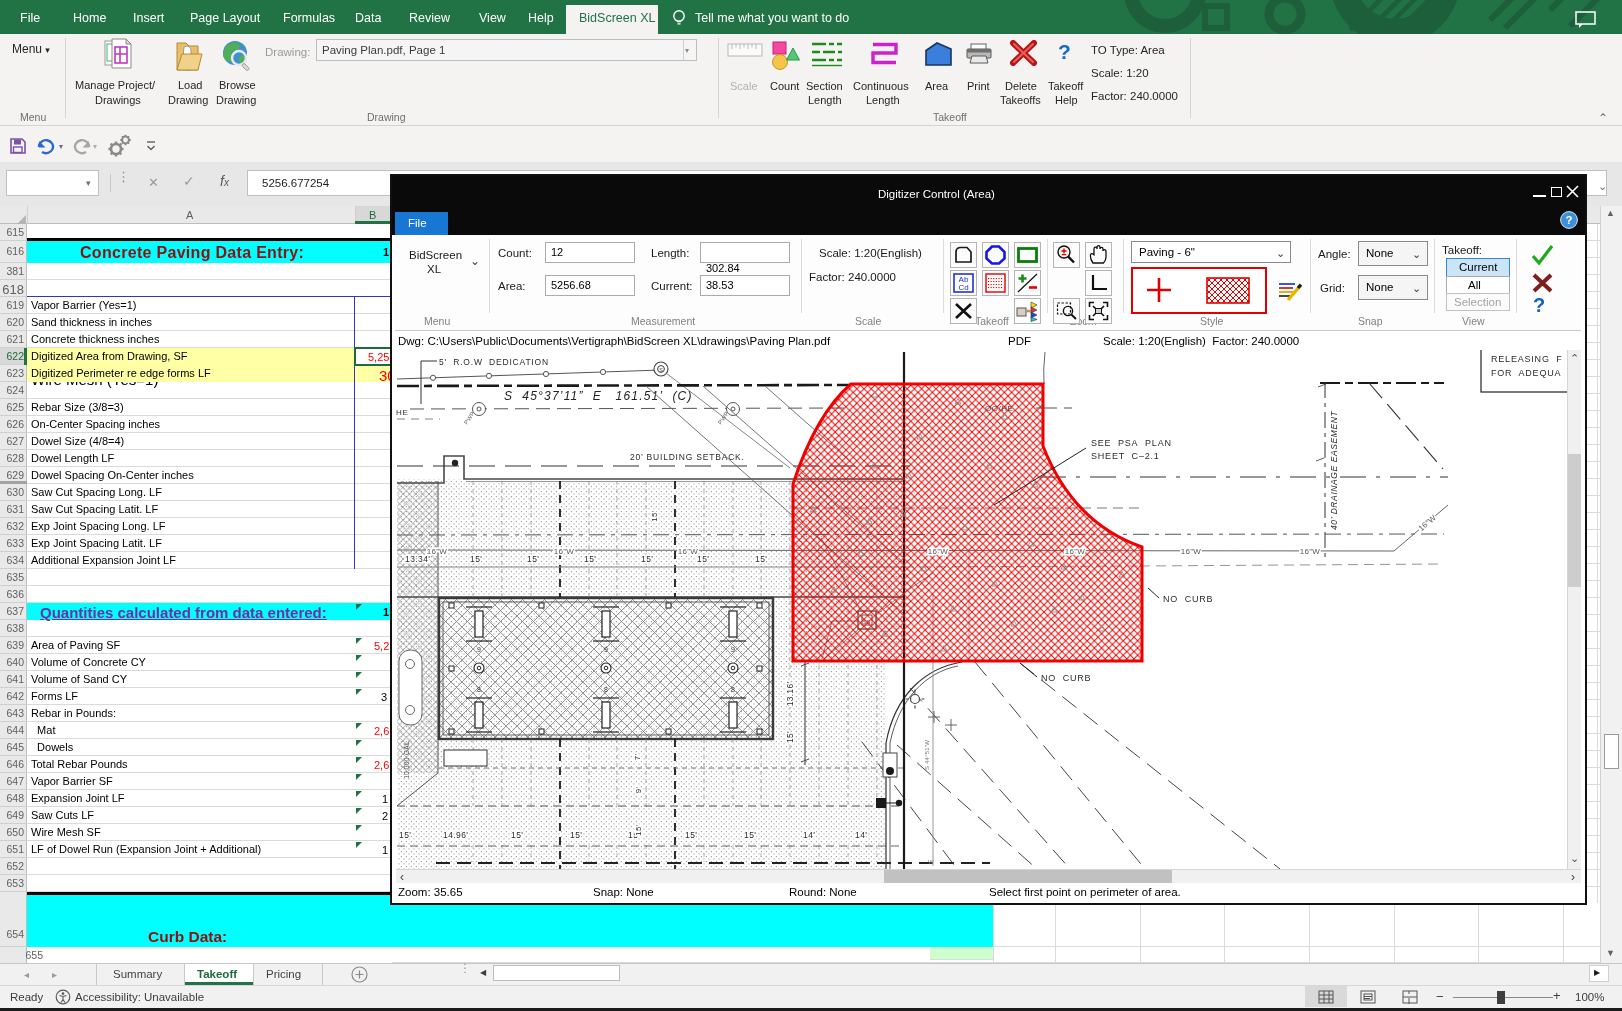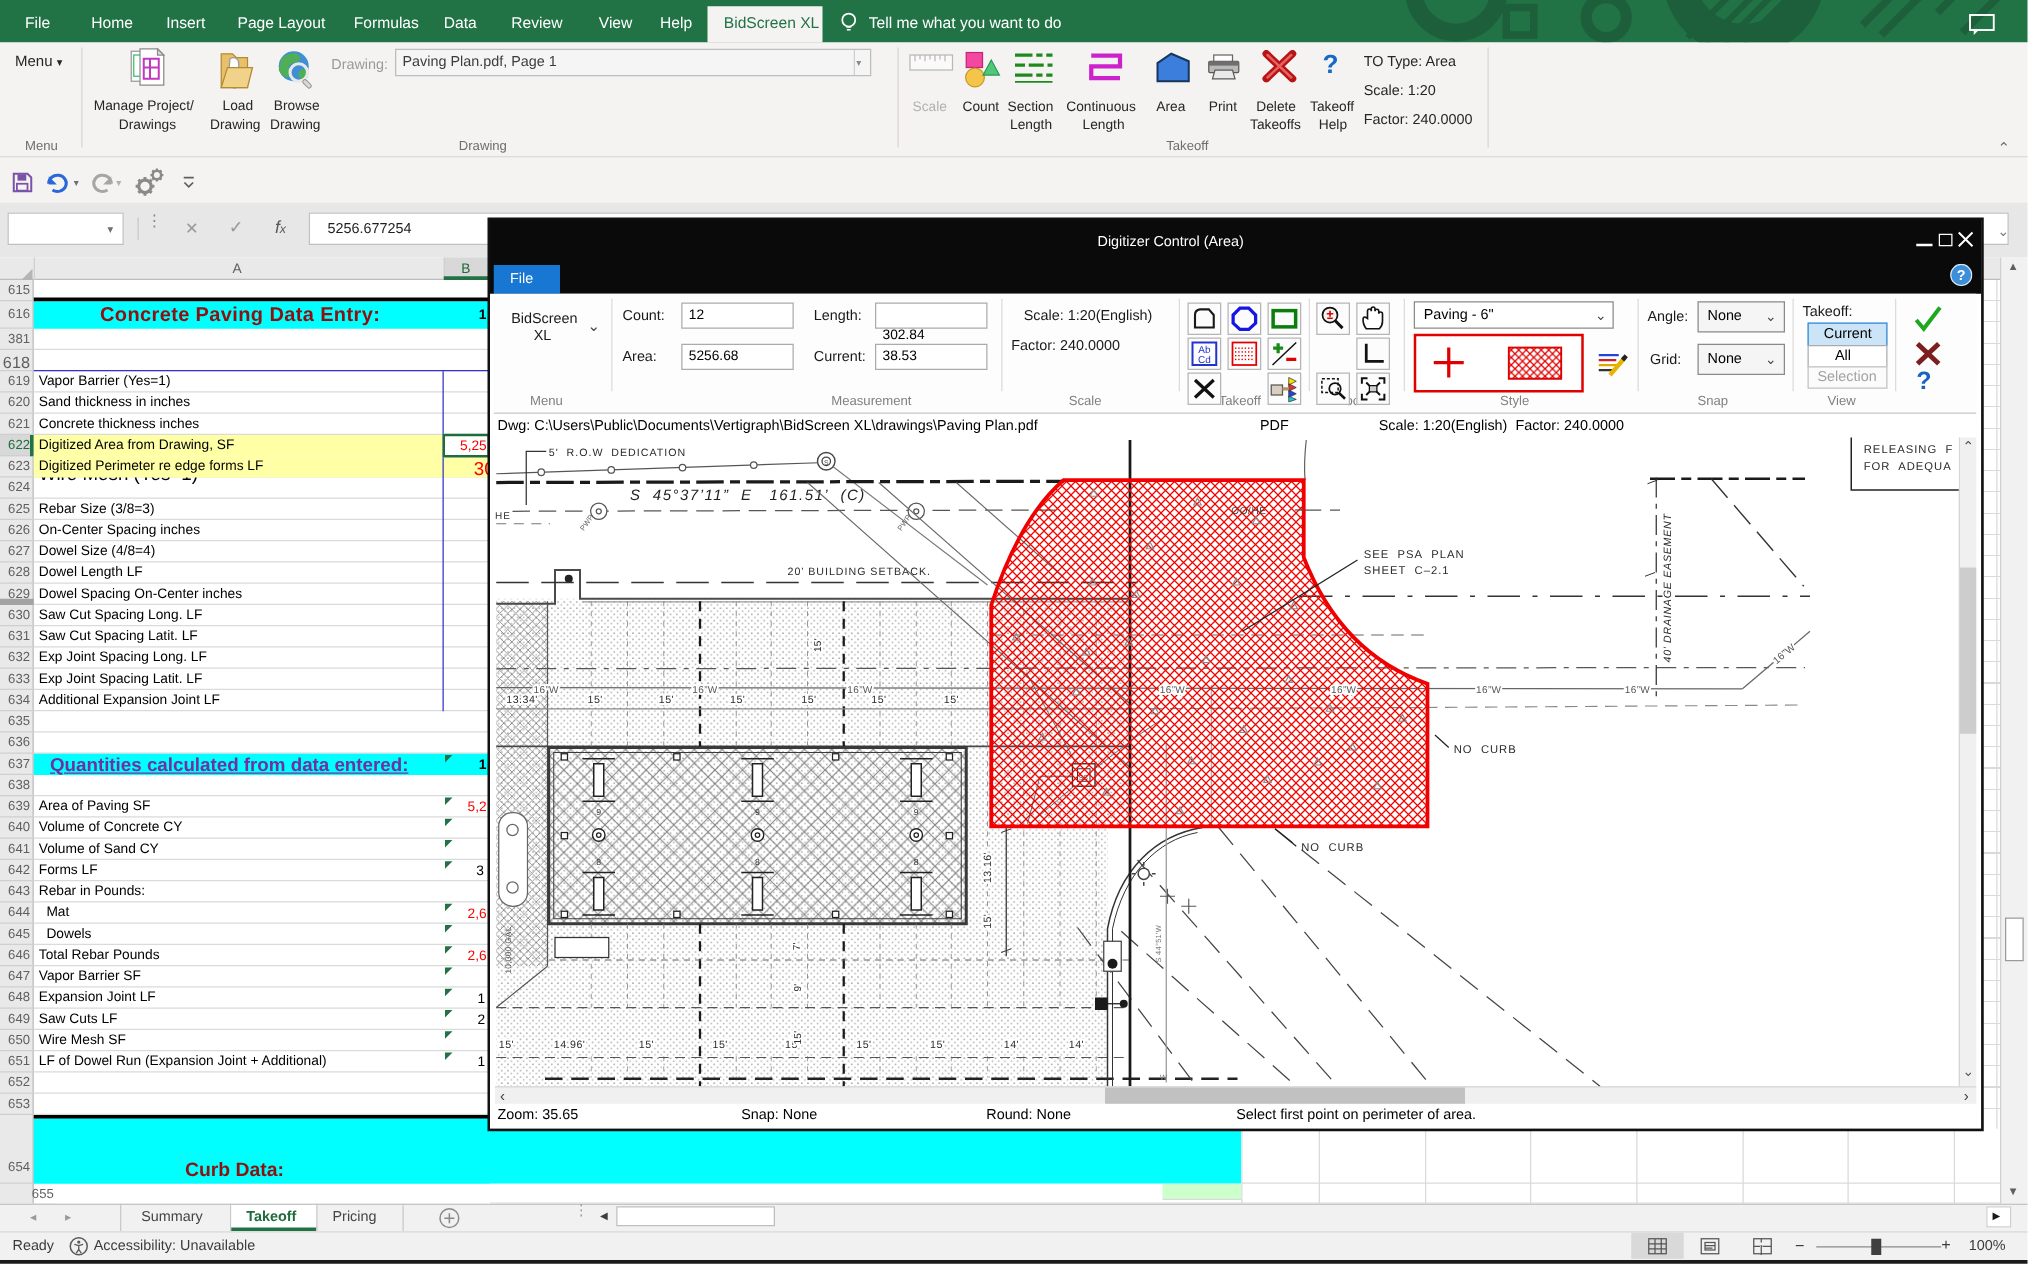--- a/index.html
+++ b/index.html
@@ -212,21 +212,21 @@
 <div style="position:absolute;left:31px;top:401px;font-size:11px;color:#000;font-weight:normal;white-space:nowrap;line-height:1.1;">Rebar Size (3/8=3)</div>
 <div style="position:absolute;left:0;top:416px;width:27px;height:17px;background:transparent;border-bottom:1px solid #cfcfcf;font-size:10.5px;color:#5f5f5f;text-align:right;padding:2px 3px 0 0">626</div>
 <div style="position:absolute;left:27px;top:432px;width:365px;height:1px;background:#dadada"></div>
 <div style="position:absolute;left:31px;top:418px;font-size:11px;color:#000;font-weight:normal;white-space:nowrap;line-height:1.1;">On-Center Spacing inches</div>
 <div style="position:absolute;left:0;top:433px;width:27px;height:17px;background:transparent;border-bottom:1px solid #cfcfcf;font-size:10.5px;color:#5f5f5f;text-align:right;padding:2px 3px 0 0">627</div>
 <div style="position:absolute;left:27px;top:449px;width:365px;height:1px;background:#dadada"></div>
 <div style="position:absolute;left:31px;top:435px;font-size:11px;color:#000;font-weight:normal;white-space:nowrap;line-height:1.1;">Dowel Size (4/8=4)</div>
 <div style="position:absolute;left:0;top:450px;width:27px;height:17px;background:transparent;border-bottom:1px solid #cfcfcf;font-size:10.5px;color:#5f5f5f;text-align:right;padding:2px 3px 0 0">628</div>
 <div style="position:absolute;left:27px;top:466px;width:365px;height:1px;background:#dadada"></div>
 <div style="position:absolute;left:31px;top:452px;font-size:11px;color:#000;font-weight:normal;white-space:nowrap;line-height:1.1;">Dowel Length LF</div>
-<div style="position:absolute;left:0;top:467px;width:27px;height:17px;background:transparent;border-bottom:5px solid #a3a3a3;font-size:10.5px;color:#5f5f5f;text-align:right;padding:2px 3px 0 0">629</div>
+<div style="position:absolute;left:0;top:467px;width:27px;height:17px;background:transparent;border-bottom:3px solid #a3a3a3;font-size:10.5px;color:#5f5f5f;text-align:right;padding:2px 3px 0 0">629</div>
 <div style="position:absolute;left:27px;top:483px;width:365px;height:1px;background:#dadada"></div>
 <div style="position:absolute;left:31px;top:469px;font-size:11px;color:#000;font-weight:normal;white-space:nowrap;line-height:1.1;">Dowel Spacing On-Center inches</div>
 <div style="position:absolute;left:0;top:484px;width:27px;height:17px;background:transparent;border-bottom:1px solid #cfcfcf;font-size:10.5px;color:#5f5f5f;text-align:right;padding:2px 3px 0 0">630</div>
 <div style="position:absolute;left:27px;top:500px;width:365px;height:1px;background:#dadada"></div>
 <div style="position:absolute;left:31px;top:486px;font-size:11px;color:#000;font-weight:normal;white-space:nowrap;line-height:1.1;">Saw Cut Spacing Long. LF</div>
 <div style="position:absolute;left:0;top:501px;width:27px;height:17px;background:transparent;border-bottom:1px solid #cfcfcf;font-size:10.5px;color:#5f5f5f;text-align:right;padding:2px 3px 0 0">631</div>
 <div style="position:absolute;left:27px;top:517px;width:365px;height:1px;background:#dadada"></div>
 <div style="position:absolute;left:31px;top:503px;font-size:11px;color:#000;font-weight:normal;white-space:nowrap;line-height:1.1;">Saw Cut Spacing Latit. LF</div>
 <div style="position:absolute;left:0;top:518px;width:27px;height:17px;background:transparent;border-bottom:1px solid #cfcfcf;font-size:10.5px;color:#5f5f5f;text-align:right;padding:2px 3px 0 0">632</div>
 <div style="position:absolute;left:27px;top:534px;width:365px;height:1px;background:#dadada"></div>
@@ -427,21 +427,21 @@
 <div style="position:absolute;left:395px;top:235px;width:1186px;height:96px;background:#fdfdfd;border-bottom:1px solid #c8c8c8"></div>
 <div style="position:absolute;left:489px;top:239px;width:1px;height:74px;background:#dcdcdc"></div>
 <div style="position:absolute;left:801px;top:239px;width:1px;height:74px;background:#dcdcdc"></div>
 <div style="position:absolute;left:943px;top:239px;width:1px;height:74px;background:#dcdcdc"></div>
 <div style="position:absolute;left:1047px;top:239px;width:1px;height:74px;background:#dcdcdc"></div>
 <div style="position:absolute;left:1123px;top:239px;width:1px;height:74px;background:#dcdcdc"></div>
 <div style="position:absolute;left:1310px;top:239px;width:1px;height:74px;background:#dcdcdc"></div>
 <div style="position:absolute;left:1434px;top:239px;width:1px;height:74px;background:#dcdcdc"></div>
 <div style="position:absolute;left:1516px;top:239px;width:1px;height:74px;background:#dcdcdc"></div>
 <div style="position:absolute;left:424px;top:316px;font-size:10.5px;color:#808080;font-weight:normal;white-space:nowrap;line-height:1.1;">Menu</div>
-<div style="position:absolute;left:645px;top:316px;font-size:10.5px;color:#808080;font-weight:normal;white-space:nowrap;line-height:1.1;padding-left:20px;">Measurement</div>
+<div style="position:absolute;left:611px;top:316px;font-size:10.5px;color:#808080;font-weight:normal;white-space:nowrap;line-height:1.1;padding-left:20px;">Measurement</div>
 <div style="position:absolute;left:855px;top:316px;font-size:10.5px;color:#808080;font-weight:normal;white-space:nowrap;line-height:1.1;">Scale</div>
 <div style="position:absolute;left:975px;top:316px;font-size:10.5px;color:#808080;font-weight:normal;white-space:nowrap;line-height:1.1;">Takeoff</div>
 <div style="position:absolute;left:1070px;top:316px;font-size:10.5px;color:#808080;font-weight:normal;white-space:nowrap;line-height:1.1;">Zoom</div>
 <div style="position:absolute;left:1200px;top:316px;font-size:10.5px;color:#808080;font-weight:normal;white-space:nowrap;line-height:1.1;">Style</div>
 <div style="position:absolute;left:1358px;top:316px;font-size:10.5px;color:#808080;font-weight:normal;white-space:nowrap;line-height:1.1;">Snap</div>
 <div style="position:absolute;left:1462px;top:316px;font-size:10.5px;color:#808080;font-weight:normal;white-space:nowrap;line-height:1.1;">View</div>
 <div style="position:absolute;left:409px;top:249px;font-size:11.5px;color:#1a1a1a;font-weight:normal;white-space:nowrap;line-height:1.1;">BidScreen</div>
 <div style="position:absolute;left:427px;top:263px;font-size:11.5px;color:#1a1a1a;font-weight:normal;white-space:nowrap;line-height:1.1;">XL</div>
 <div style="position:absolute;left:470px;top:255px;font-size:12px;color:#3c3c3c;font-weight:normal;white-space:nowrap;line-height:1.1;">⌄</div>
 <div style="position:absolute;left:498px;top:247px;font-size:11.5px;color:#1a1a1a;font-weight:normal;white-space:nowrap;line-height:1.1;">Count:</div>

